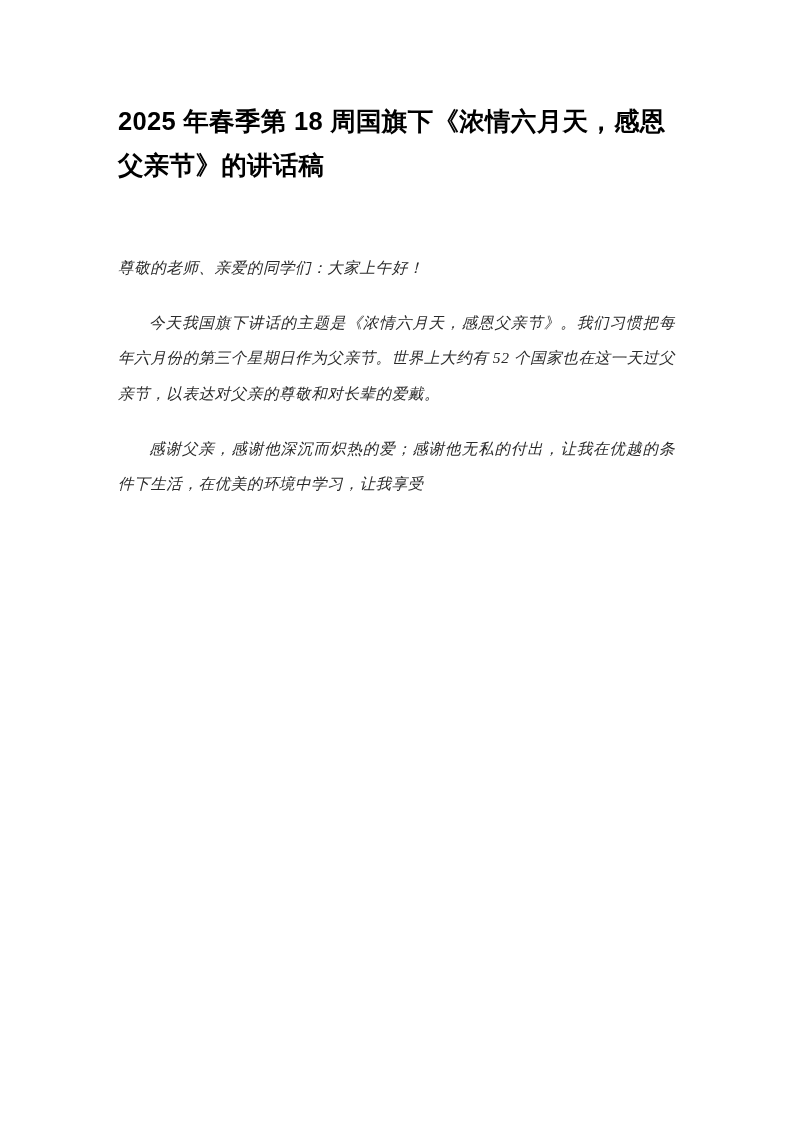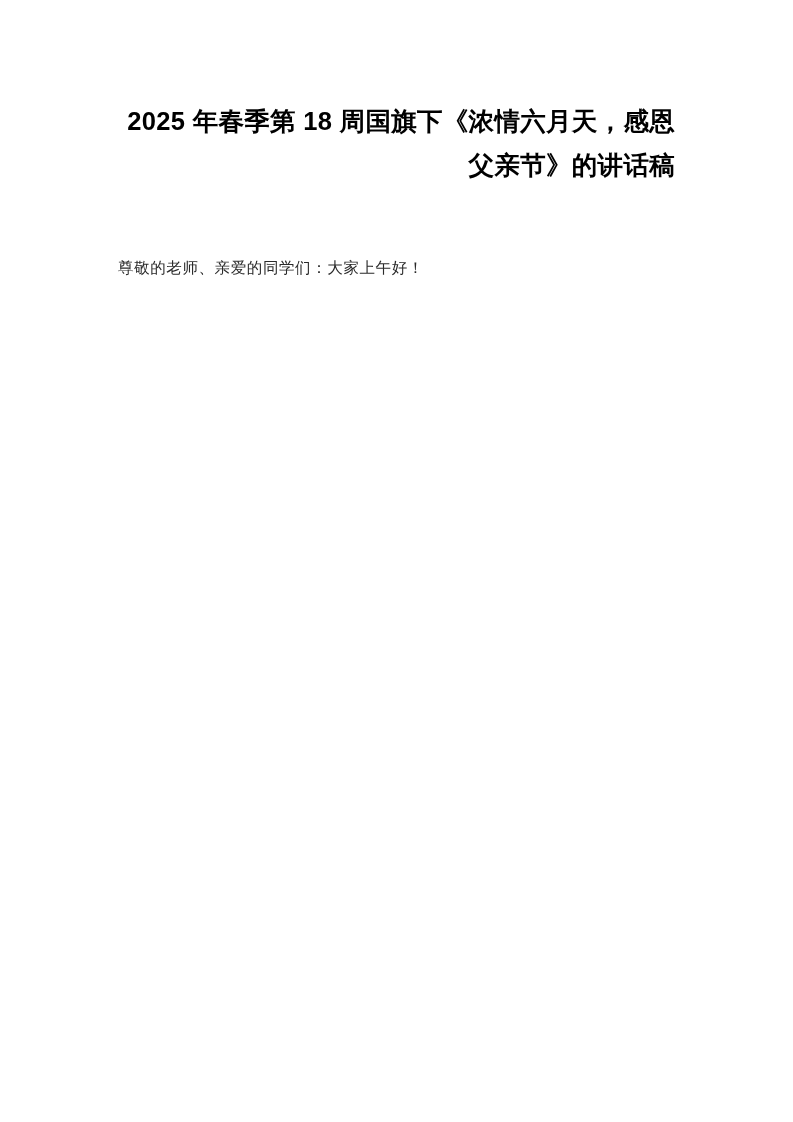--- a/index.html
+++ b/index.html
@@ -19,49 +19,52 @@
     width: 793px;
     height: 1122px;
     box-sizing: border-box;
     padding: 100px 118px 60px 118px;
     background: #ffffff;
   }
   .doc-title {
     font-size: 25.5px;
     font-weight: bold;
     line-height: 1.72;
-    text-align: right;
+    text-align: left;
     letter-spacing: 0.3px;
     color: #000000;
     margin: 0 0 62px 0;
     font-family: "Liberation Sans", sans-serif;
   }
   .body-text {
     font-size: 15.5px;
     line-height: 2.28;
     color: #2a2a2a;
     letter-spacing: 0.6px;
     text-align: justify;
     text-justify: inter-ideograph;
     font-family: "Liberation Serif", serif;
   }
   .para {
     margin: 0 0 20px 0;
+    font-style: italic;
   }
   .para.indent {
     text-indent: 2em;
   }
   .para.last {
     margin-bottom: 0;
   }
 </style>
 </head>
 <body>
 
 <div class="page">
 
   <h1 class="doc-title">2025 年春季第 18 周国旗下《浓情六月天，感恩父亲节》的讲话稿</h1>
 
   <div class="body-text">
     <p class="para">尊敬的老师、亲爱的同学们：大家上午好！</p>
+    <p class="para indent">今天我国旗下讲话的主题是《浓情六月天，感恩父亲节》。我们习惯把每年六月份的第三个星期日作为父亲节。世界上大约有 52 个国家也在这一天过父亲节，以表达对父亲的尊敬和对长辈的爱戴。</p>
+    <p class="para indent last">感谢父亲，感谢他深沉而炽热的爱；感谢他无私的付出，让我在优越的条件下生活，在优美的环境中学习，让我享受</p>
   </div>
 
 </div>
 
 </body></html>

